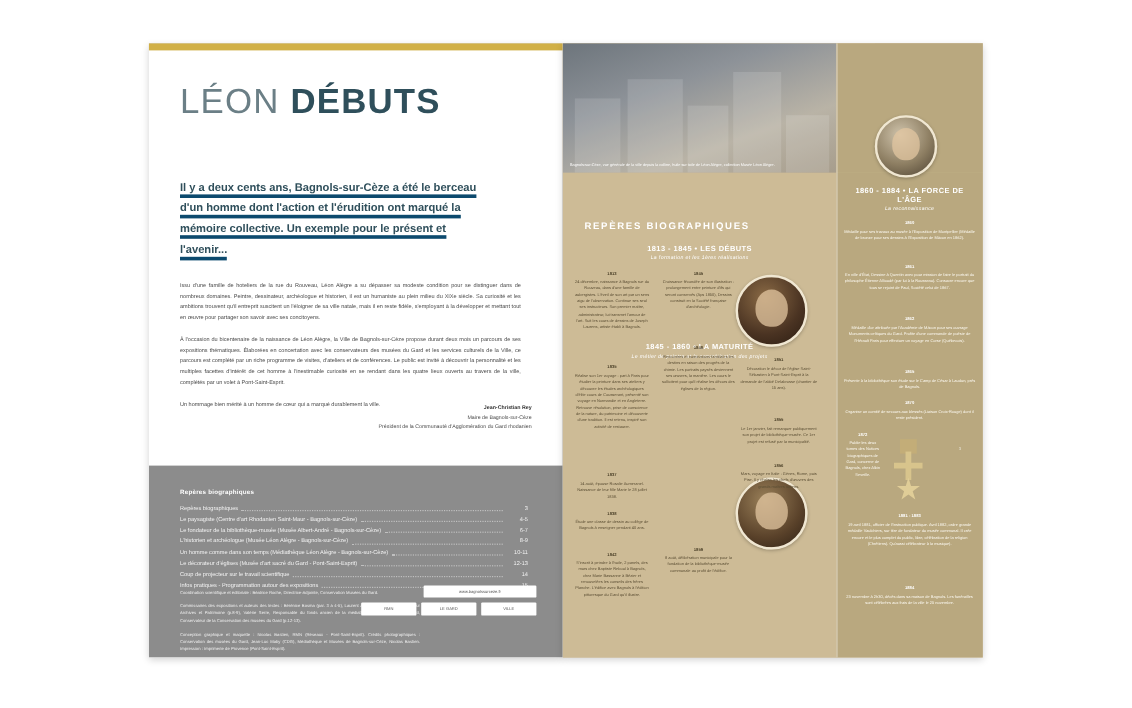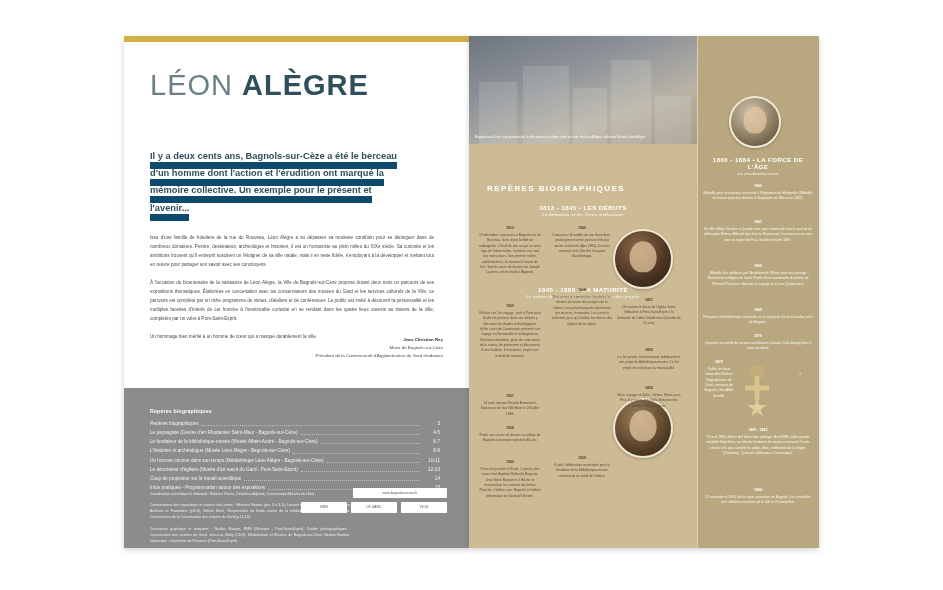--- a/index.html
+++ b/index.html
@@ -76,21 +76,21 @@
   .lede {
     position: absolute;
     left: 26px;
     top: 112px;
     width: 260px;
     font-size: 9.3px;
     line-height: 1.85;
     color: #2f4f5b;
     font-weight: 600;
   }
-  .lede span { border-bottom: 7px solid #0c4a6e; padding-bottom: 1px; text-align: center; }
+  .lede span { border-bottom: 3px solid #0c4a6e; padding-bottom: 1px; text-align: center; }
   .body-col {
     position: absolute;
     left: 26px;
     top: 198px;
     width: 284px;
     font-size: 4.6px;
     line-height: 1.95;
     color: #4a4a4a;
     text-align: justify;
   }
@@ -329,21 +329,21 @@
   <div class="top-beige-strip"></div>
 
   <div class="spread-left">
     <div class="left-grey-band"></div>
     <div class="left-white-card"></div>
     <div class="left-top-strip"></div>
 
     <div class="title-block">
       <div class="title-main">
         <span>LÉON</span>
-        <b>ALÈGRE</b>
+        <b>DÉBUTS</b>
       </div>
     </div>
 
     <div class="lede">
       <span>Il y a deux cents ans, Bagnols-sur-Cèze a été le berceau d'un homme dont l'action et l'érudition ont marqué la mémoire collective. Un exemple pour le présent et l'avenir...</span>
     </div>
 
     <div class="body-col">
       <p>Issu d'une famille de hoteliers de la rue du Rouveau, Léon Alègre a su dépasser sa modeste condition pour se distinguer dans de nombreux domaines. Peintre, dessinateur, archéologue et historien, il est un humaniste au plein milieu du XIXe siècle. Sa curiosité et les ambitions trouvent qu'il entreprit suscitent un l'éloigner de sa ville natale, mais il en reste fidèle, s'employant à la développer et mettant tout en œuvre pour partager son savoir avec ses concitoyens.</p>
       <p>À l'occasion du bicentenaire de la naissance de Léon Alègre, la Ville de Bagnols-sur-Cèze propose durant deux mois un parcours de ses expositions thématiques. Élaborées en concertation avec les conservateurs des musées du Gard et les services culturels de la Ville, ce parcours est complété par un riche programme de visites, d'ateliers et de conférences. Le public est invité à découvrir la personnalité et les multiples facettes d'intérêt de cet homme à l'inestimable curiosité en se rendant dans les quatre lieux ouverts au travers de la ville, complétés par un volet à Pont-Saint-Esprit.</p>

